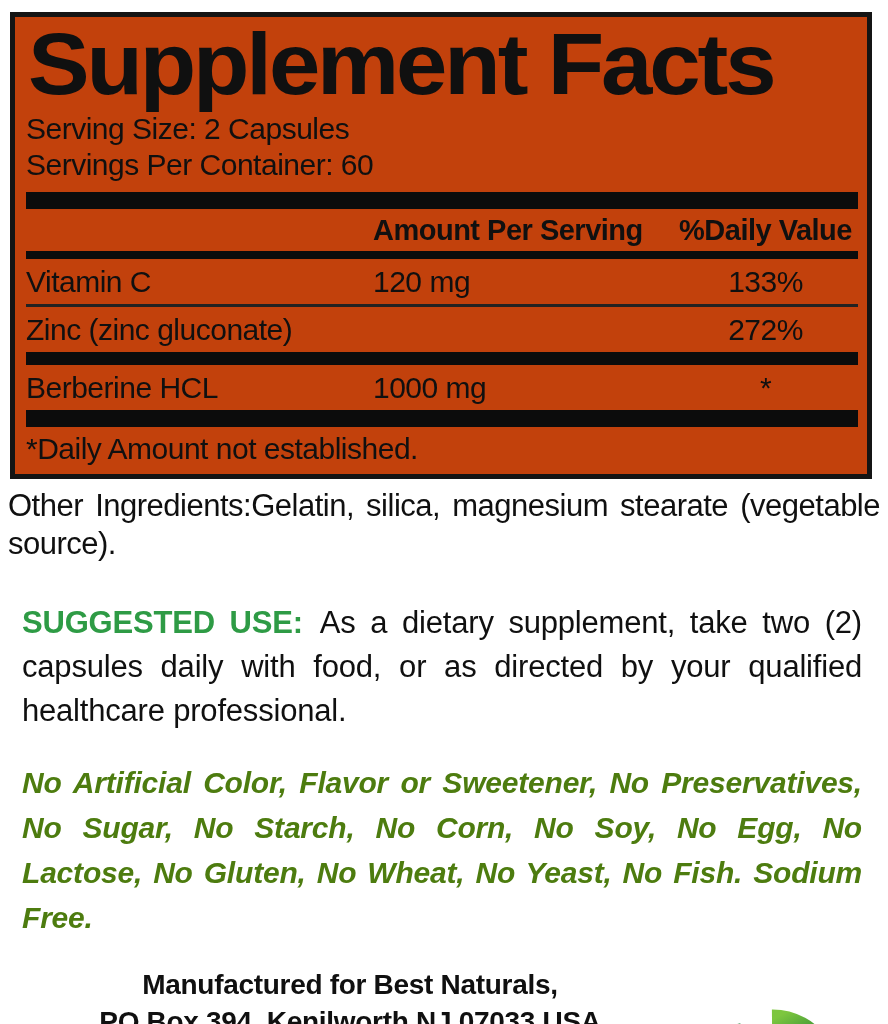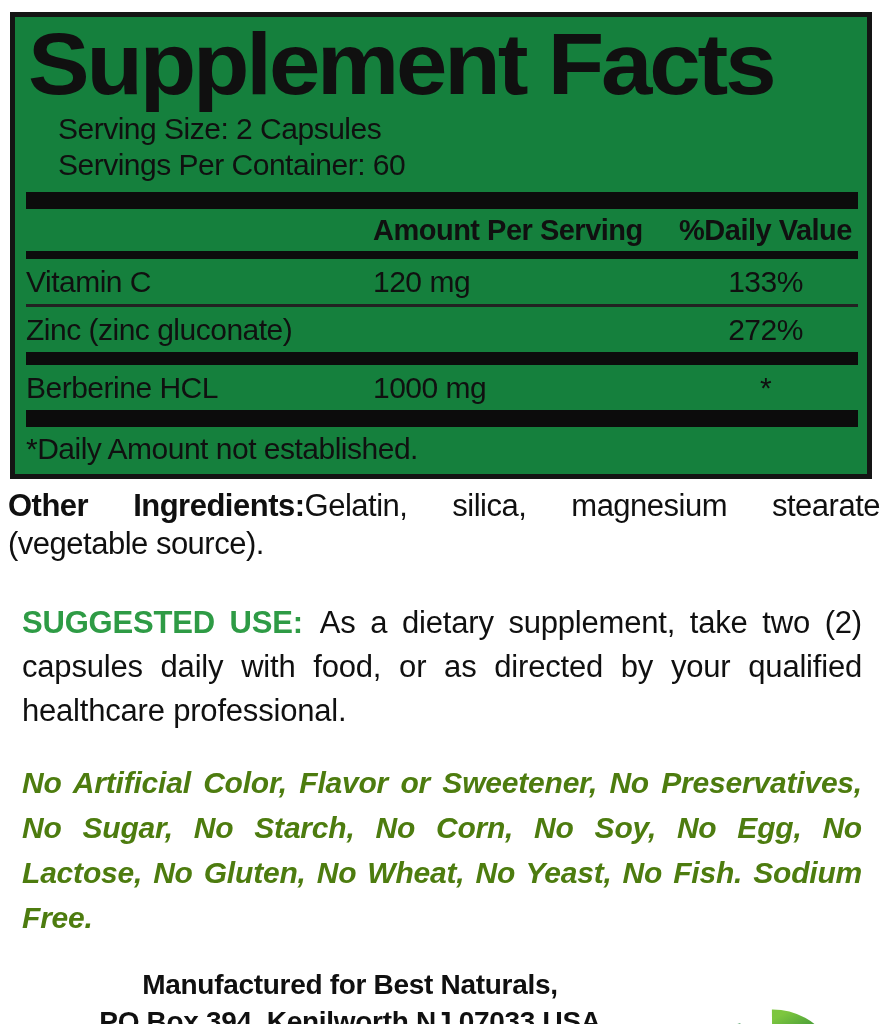--- a/index.html
+++ b/index.html
@@ -14,37 +14,36 @@
     position: relative;
     width: 888px; height: 1024px;
     background: #ffffff;
   }
 
   
   .facts-box {
     margin: 12px 16px 0 10px;
     border: 5px solid #141414;
     padding: 2px 9px 6px 11px;
-    background: #15803d;
+    background: #c2410c;
   }
   .facts-title {
     font-size: 88px;
     font-weight: bold;
     letter-spacing: -3px;
     line-height: 0.98;
     transform: scaleX(1.05);
     transform-origin: left center;
     white-space: nowrap;
     margin: 2px 0 4px 2px;
   }
   .serving-line {
     font-size: 30px;
     line-height: 1.2;
     letter-spacing: -0.5px;
-    margin-left: 32px;
   }
   .bar { background: #0c0c0c; width: 100%; }
   .bar-xl  { height: 17px; margin-top: 9px; }
   .bar-md  { height: 8px; }
   .bar-lg  { height: 13px; }
   .bar-xxl { height: 17px; }
   .divider-thin { border-bottom: 3px solid #222; }
 
   .frow {
     display: flex;
@@ -64,21 +63,21 @@
   }
 
   
   .other-ingredients {
     margin: 8px 8px 0 8px;
     font-size: 31px;
     line-height: 1.22;
     text-align: justify;
     letter-spacing: -0.5px;
   }
-  .lead-bold { font-weight: bold; }
+  .lead-bold { font-weight: normal; }
 
   
   .suggested-use {
     margin: 38px 26px 0 22px;
     font-size: 31px;
     line-height: 1.42;
     text-align: justify;
     letter-spacing: -0.2px;
   }
   .lead-green {

